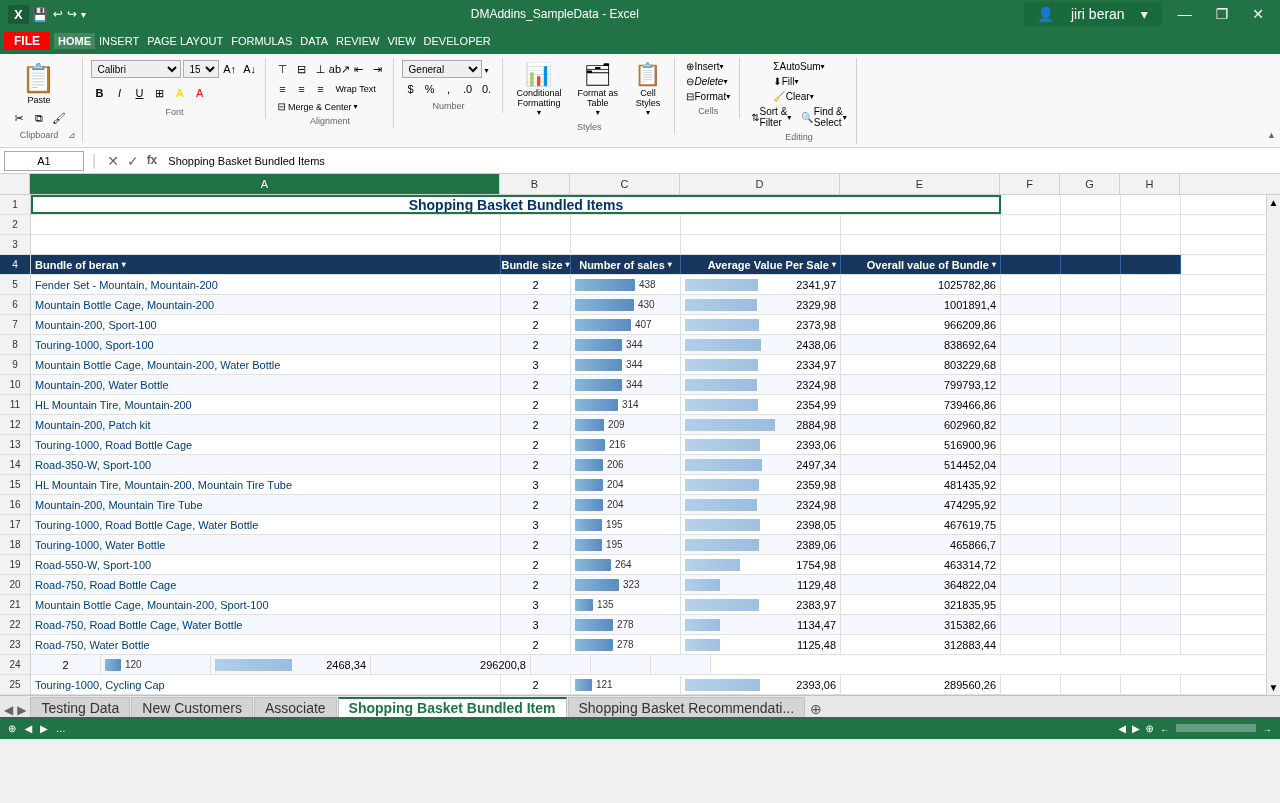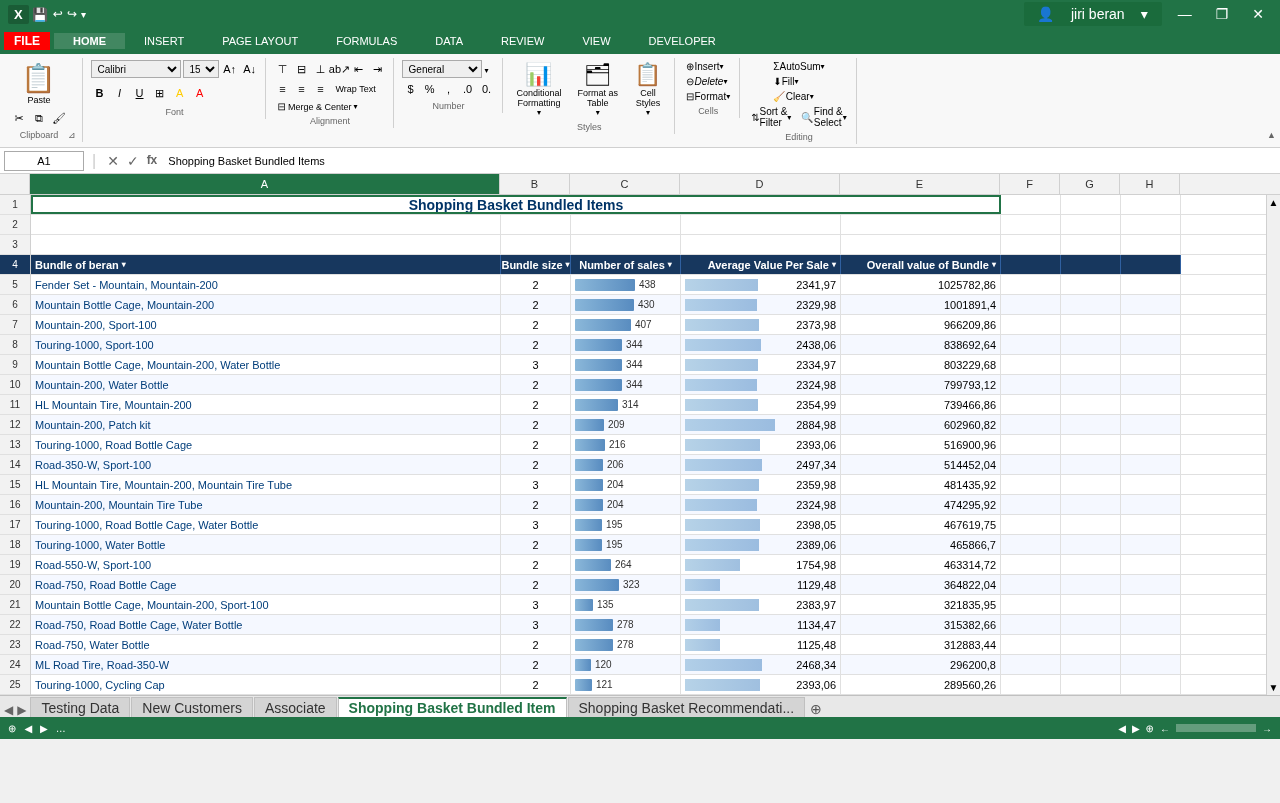--- a/index.html
+++ b/index.html
@@ -26,21 +26,21 @@
       background: #217346;
       height: 26px;
       display: flex;
       align-items: center;
       padding: 0 4px;
     }
     .file-btn {
       background: #ff0000; color: white; padding: 2px 10px; font-weight: bold; font-size: 12px; margin-right: 4px; cursor: pointer;
     }
     .menu-item {
-      color: white; padding: 2px 19px; font-size: 11px; cursor: pointer;
+      color: white; padding: 2px 4px; font-size: 11px; cursor: pointer;
     }
 
     
     .ribbon {
       background: #f8f8f8;
       border-bottom: 1px solid #d0d0d0;
       padding: 4px 4px 0 4px;
       min-height: 94px;
     }
     .ribbon-groups {
@@ -378,20 +378,21 @@
 <body>
 
 <div class="title-bar">
   <div class="title-bar-left">
     <span class="wb-icon">X</span>
     <span style="color:white;font-size:13px;cursor:pointer;">💾</span>
     <span style="color:white;font-size:12px;cursor:pointer;">↩</span>
     <span style="color:white;font-size:12px;cursor:pointer;">↪</span>
     <span style="color:white;font-size:10px;cursor:pointer;">▾</span>
   </div>
+  <div class="title-bar-center">DMAddins_SampleData - Excel</div>
   <div class="title-bar-icons">
     <div class="user-info">
       <span>👤</span>
       <span>jiri beran</span>
       <span>▾</span>
     </div>
     <span style="color:white;padding:2px 8px;cursor:pointer;">—</span>
     <span style="color:white;padding:2px 8px;cursor:pointer;">❐</span>
     <span style="color:white;padding:2px 8px;cursor:pointer;">✕</span>
   </div>
@@ -1070,21 +1071,20 @@
         <div class="data-bar-d-bar" style="width:35px;"></div>
         <span class="data-bar-d-value">1125,48</span>
       </div>
     </div>
     <div class="cell cell-e">312883,44</div>
     <div class="cell cell-f"></div>
     <div class="cell cell-g"></div>
     <div class="cell cell-h"></div>
   </div>
           <div class="grid-row data-row-even">
-    <div class="cell cell-a">ML Road Tire, Road-350-W</div>
     <div class="cell cell-b">2</div>
     <div class="cell cell-c">
       <div class="data-bar-container">
         <div class="data-bar" style="width:16px;"></div>
         <span class="data-bar-value">120</span>
       </div>
     </div>
     <div class="cell cell-d">
       <div class="data-bar-d">
         <div class="data-bar-d-bar" style="width:77px;"></div>

